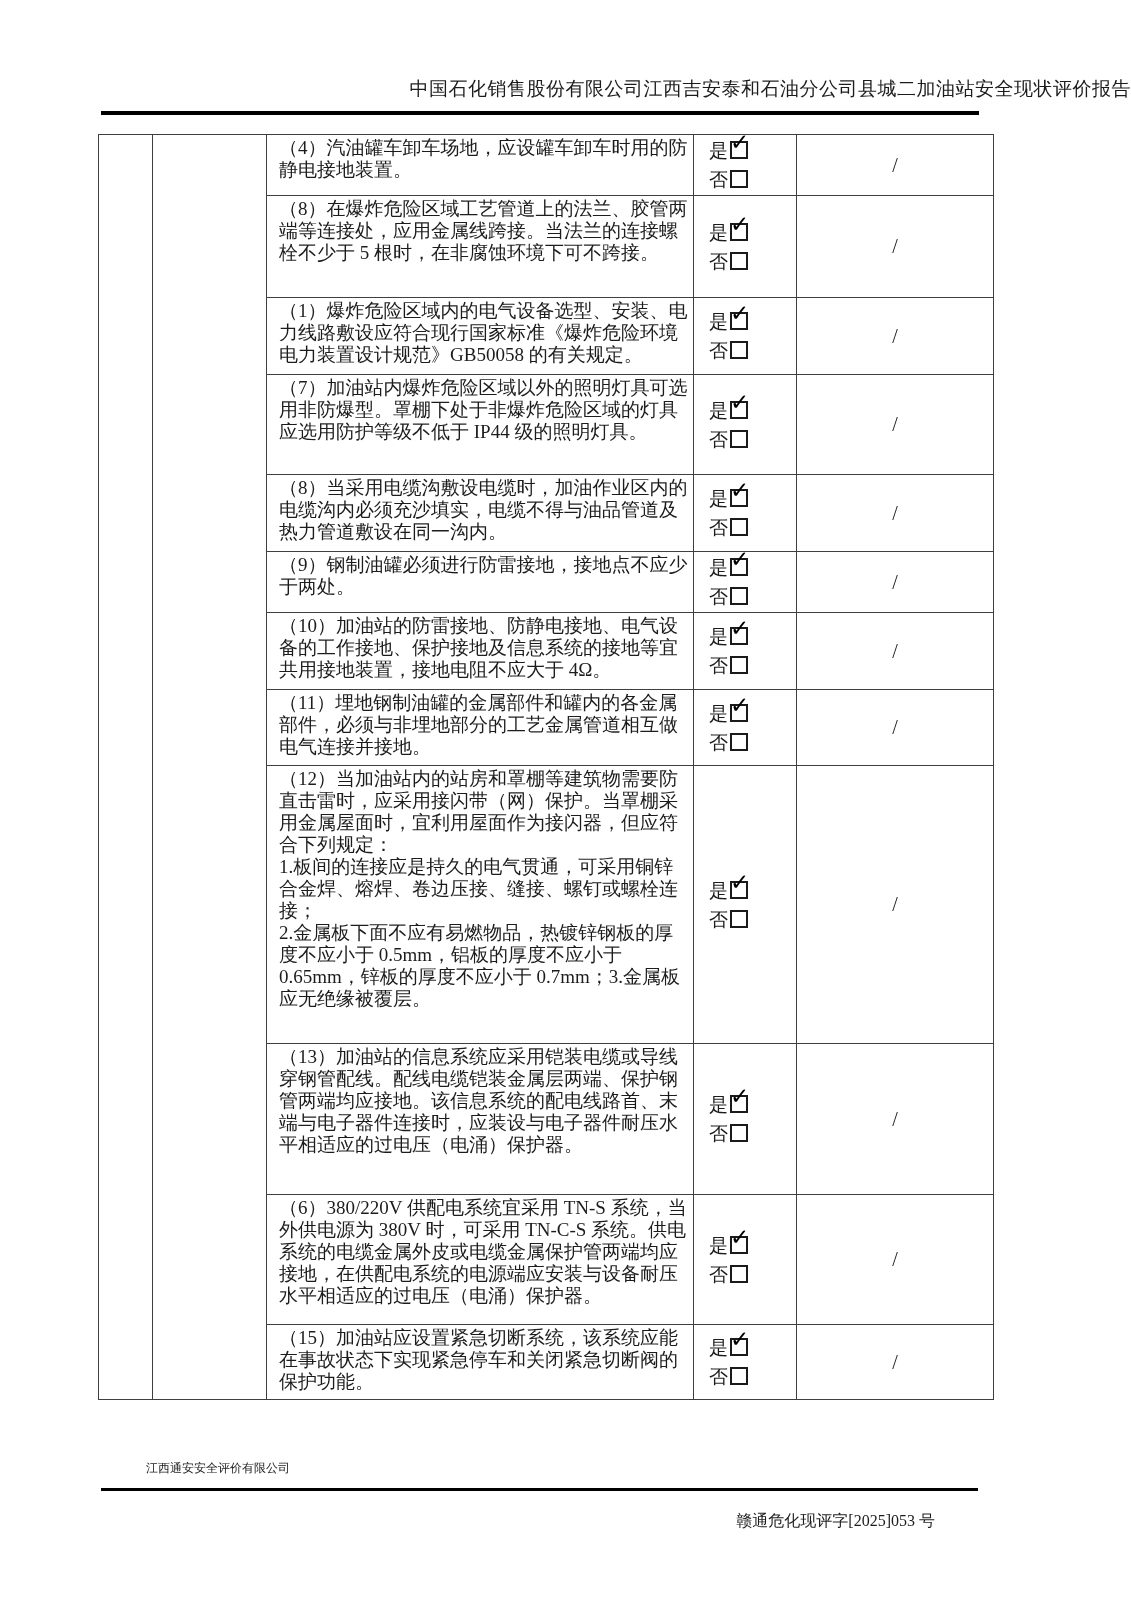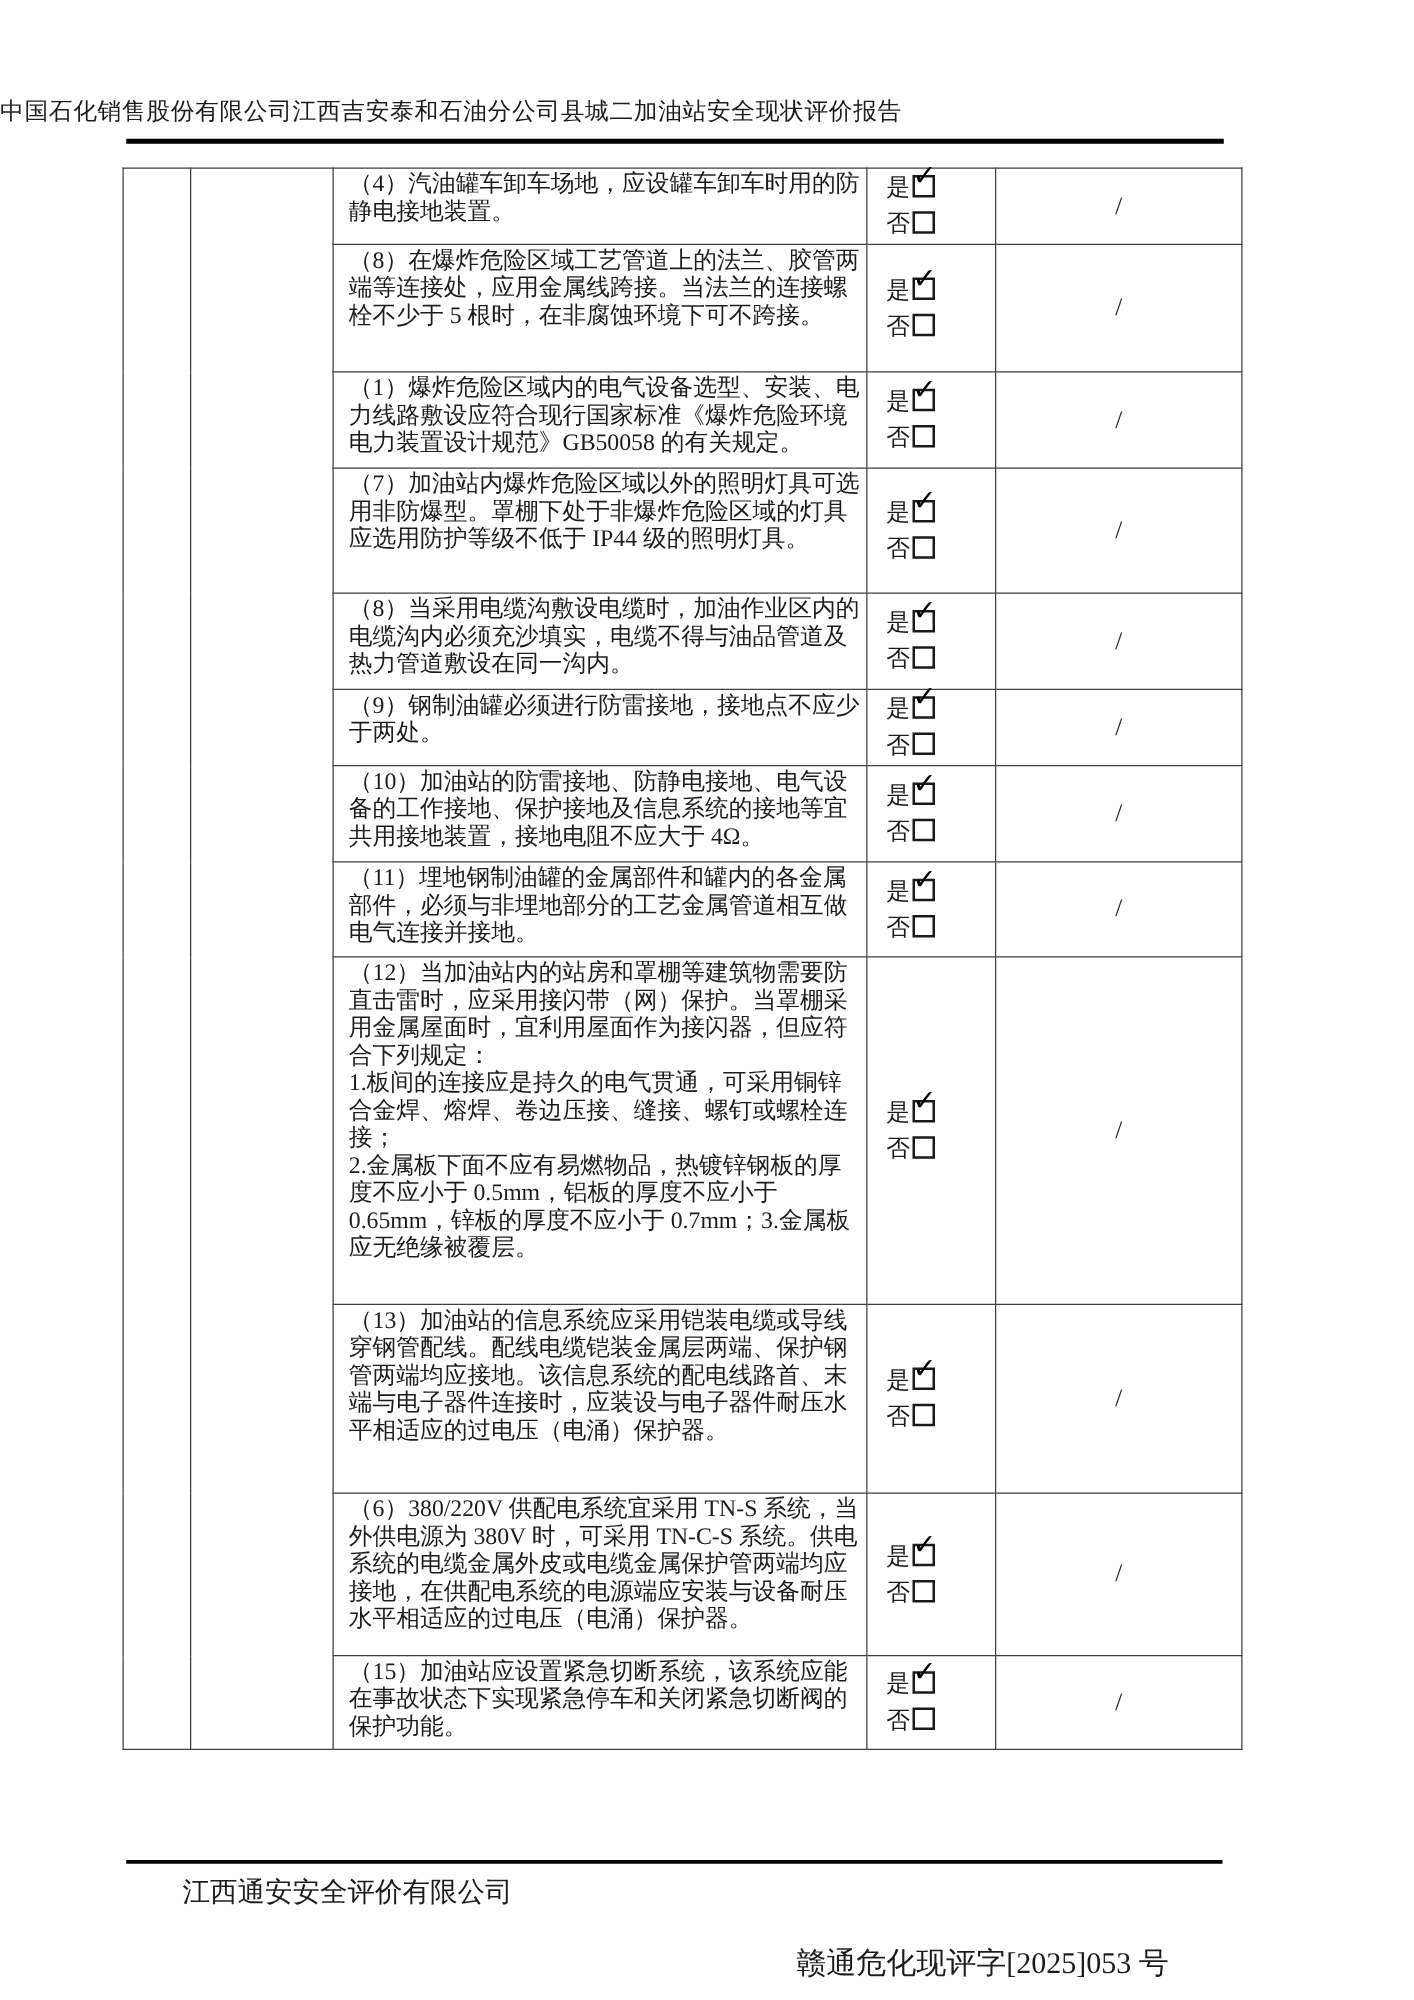--- a/index.html
+++ b/index.html
@@ -6,21 +6,21 @@
   .page {
     position:relative;
     width:1131px; height:1600px;
     background:#ffffff;
     font-family:"Liberation Serif","DejaVu Serif",serif;
     color:#1c1c1c;
     overflow:hidden;
   }
   .header-title {
     position:absolute; top:76px; left:0; width:100%;
-    text-align:left; font-size:19px; letter-spacing:0.5px;
+    text-align:right; font-size:19px; letter-spacing:0.5px;
     white-space:nowrap;
   }
   .header-rule {
     position:absolute; top:111px; left:101px;
     width:878px; height:4px; background:#000;
   }
   table.checklist {
     position:absolute; top:134px; left:98px;
     width:895px; border-collapse:collapse; table-layout:fixed;
     font-size:19px;
@@ -60,24 +60,24 @@
   }
   .page-number {
     position:absolute; top:1460px; left:0; width:100%;
     text-align:center; font-size:17px;
   }
   .footer-rule {
     position:absolute; top:1488px; left:101px;
     width:877px; height:3px; background:#000;
   }
   .footer-left {
-    position:absolute; top:1499px; left:146px; font-size:22px;
+    position:absolute; top:1460px; left:146px; font-size:12px;
   }
   .footer-right {
-    position:absolute; top:1554px; right:196px; font-size:24px;
+    position:absolute; top:1511px; right:196px; font-size:16px;
   }
 </style>
 </head>
 <body>
 
 <div class="page">
 
   <div class="header-title">中国石化销售股份有限公司江西吉安泰和石油分公司县城二加油站安全现状评价报告</div>
   <div class="header-rule"></div>
 

